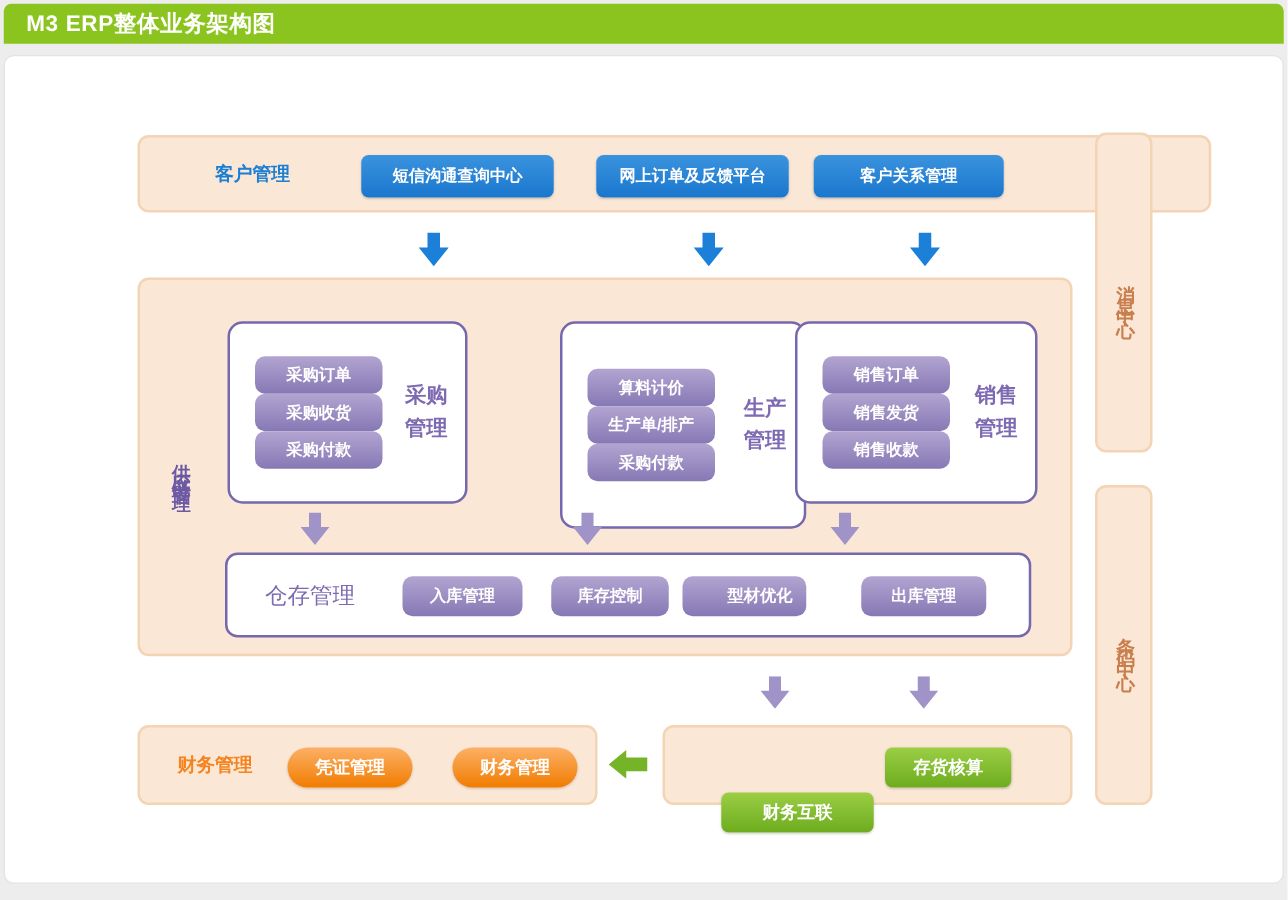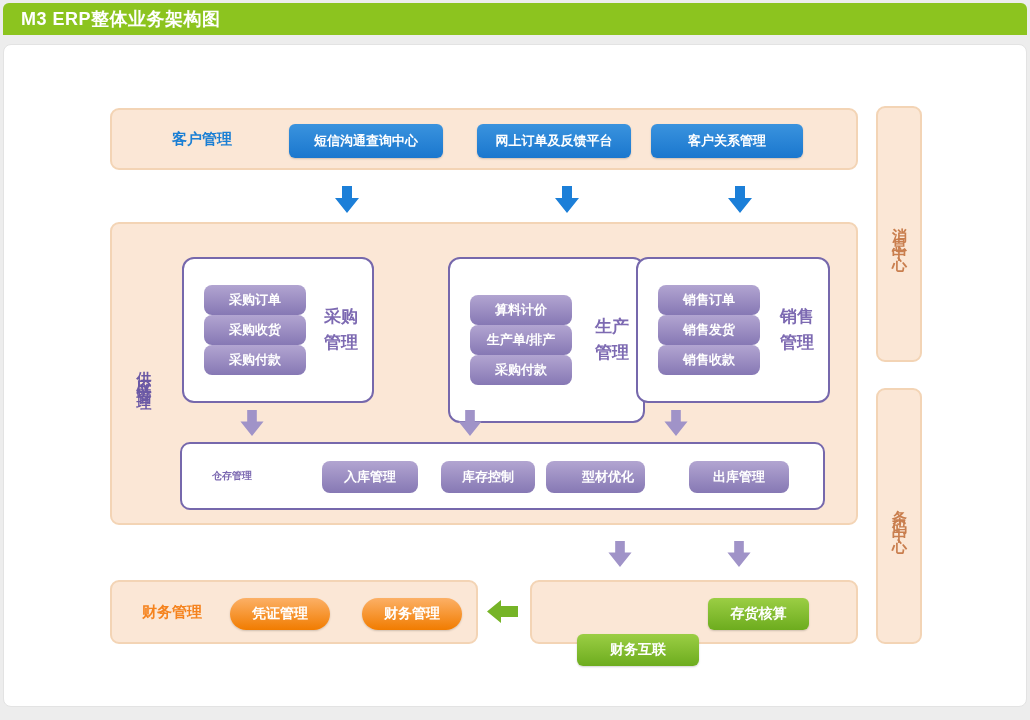--- a/index.html
+++ b/index.html
@@ -10,21 +10,21 @@
   .header{position:absolute;left:3px;top:3px;width:1024px;height:32px;background:#8cc41f;
     border-radius:6px 6px 0 0;display:flex;align-items:center;padding-left:18px;box-sizing:border-box;}
   .header-title{color:#ffffff;font-size:18px;font-weight:bold;letter-spacing:.5px;}
 
   
   .card{position:absolute;left:3px;top:44px;width:1024px;height:663px;background:#ffffff;
     border:1px solid #e3e3e3;border-radius:8px;box-sizing:border-box;}
 
   
   .panel{position:absolute;background:#fbe7d6;border:2px solid #f3d4b5;border-radius:9px;box-sizing:border-box;}
-  #customer-panel{left:110px;top:108px;width:748px;height:62px;}
+  #customer-panel{left:110px;top:108px;width:859px;height:62px;}
   #supply-panel{left:110px;top:222px;width:748px;height:303px;}
   #finance-panel{left:110px;top:580px;width:368px;height:64px;}
   #accounting-panel{left:530px;top:580px;width:328px;height:64px;}
   #msg-panel{left:876px;top:106px;width:46px;height:256px;display:flex;align-items:center;justify-content:center;}
   #barcode-panel{left:876px;top:388px;width:46px;height:256px;display:flex;align-items:center;justify-content:center;}
 
   .vtext{writing-mode:vertical-rl;text-orientation:upright;font-weight:bold;}
   .side-label{color:#c97e4e;font-size:15px;letter-spacing:9px;}
 
   
@@ -57,21 +57,21 @@
   .chip{position:relative;display:flex;align-items:center;justify-content:center;min-width:102px;
     height:30px;padding:0 10px;background:linear-gradient(#b2a5d1,#8678b4);border-radius:8px;
     color:#fff;font-size:13px;font-weight:bold;white-space:nowrap;box-sizing:border-box;}
   .group-label{position:absolute;right:14px;top:50%;transform:translateY(-50%);color:#7d6ab2;
     font-size:17px;font-weight:bold;white-space:pre-line;line-height:1.55;text-align:left;}
 
   
   #warehouse-box{position:absolute;left:68px;top:218px;width:645px;height:68px;background:#fff;
     border:2px solid #7668ac;border-radius:10px;box-sizing:border-box;}
   .wh-label{position:absolute;left:30px;top:0;height:100%;display:flex;align-items:center;
-    color:#7d6ab2;font-size:10px;font-weight:bold;}
+    color:#7d6ab2;font-size:18px;font-weight:normal;}
   #wh-btn-0{left:140px;width:96px;top:17px;}
   #wh-btn-1{left:259px;width:94px;top:17px;}
   #wh-btn-2{left:364px;width:99px;top:17px;padding-left:25px;}
   #wh-btn-3{left:507px;width:100px;top:17px;}
 
   
   .fin-label{position:absolute;left:30px;top:0;height:100%;display:flex;align-items:center;
     color:#f5831e;font-size:15px;font-weight:bold;}
   #fin-btn-0{left:118px;width:100px;}
   #fin-btn-1{left:250px;width:100px;}

